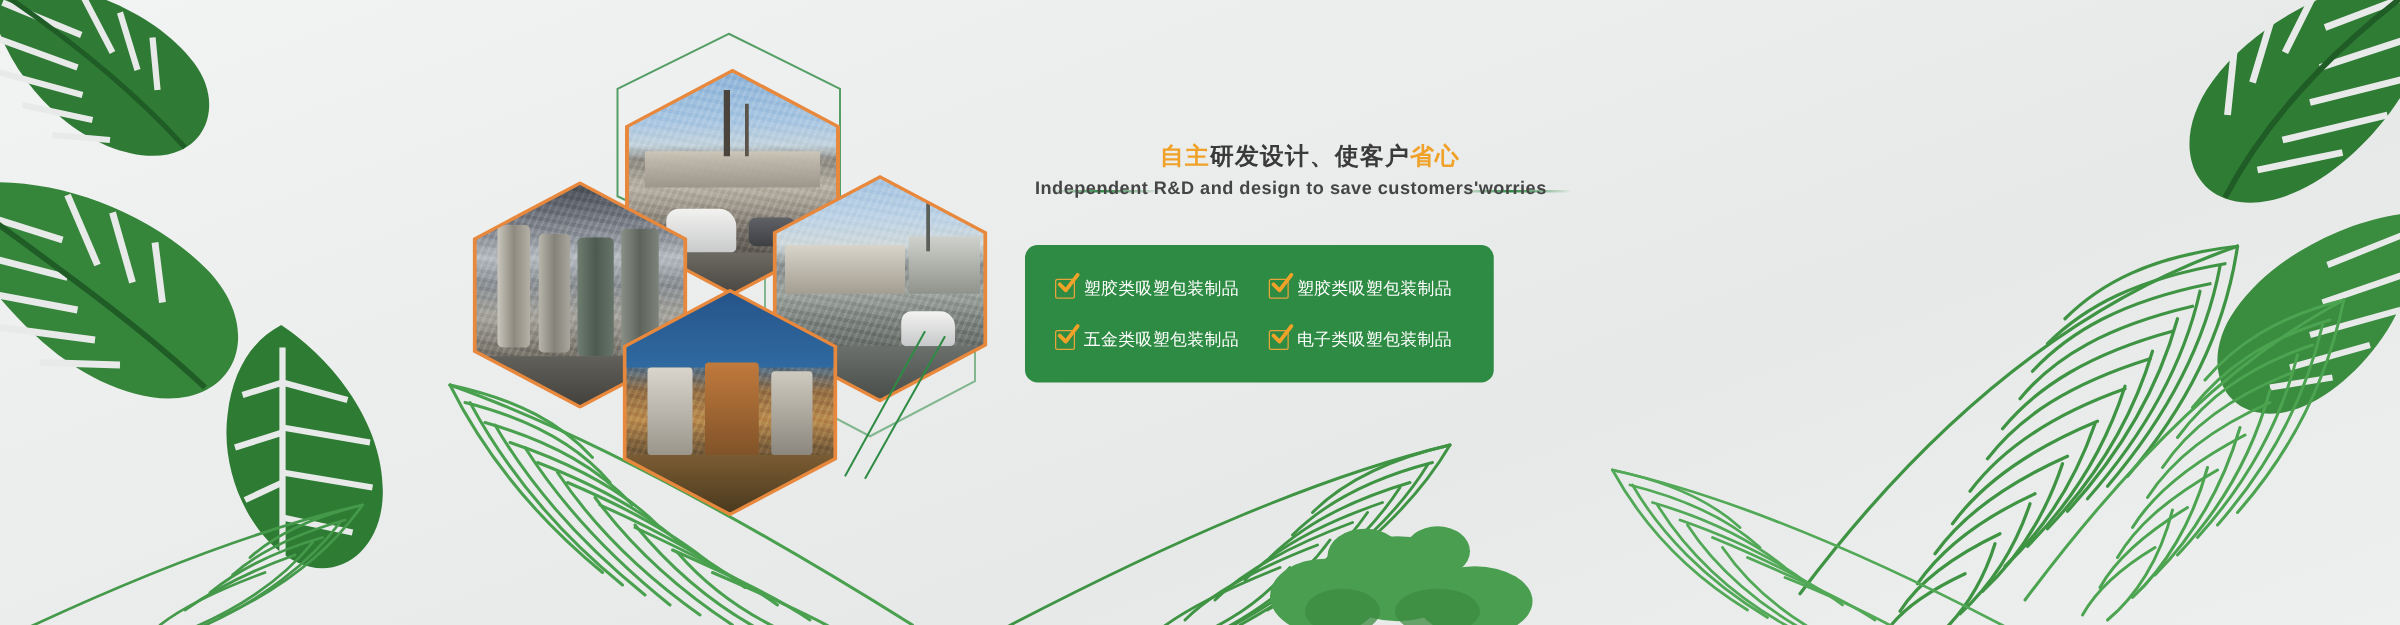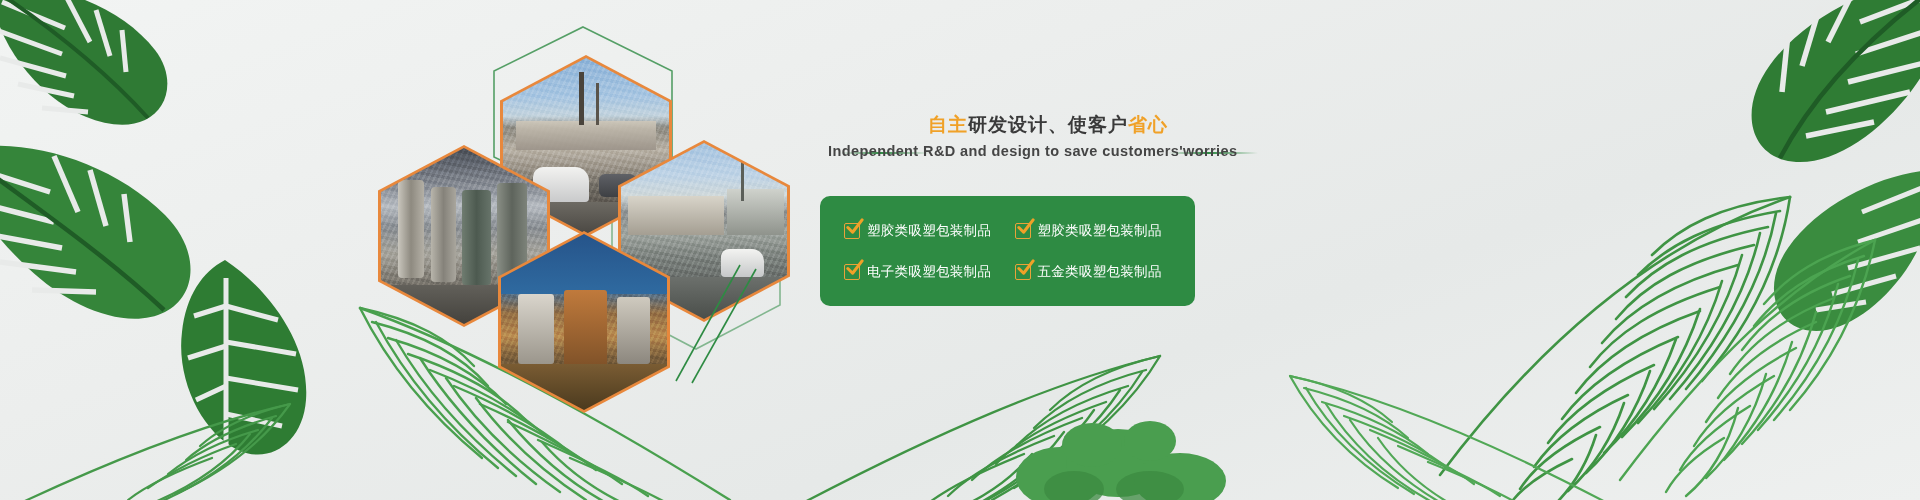--- a/index.html
+++ b/index.html
@@ -437,28 +437,28 @@
       <span class="label">塑胶类吸塑包装制品</span>
     </div>
 
     <div class="feature-item">
       <span class="chk">
         <span class="box"></span>
         <svg class="tick" viewBox="0 0 20 20">
             <path d="M3 10 L8 15 L18 2" fill="none" stroke="#f0a128" stroke-width="3.2" stroke-linecap="round" stroke-linejoin="round"></path>
           </svg>
       </span>
-      <span class="label">电子类吸塑包装制品</span>
+      <span class="label">五金类吸塑包装制品</span>
     </div>
 
     <div class="feature-item">
       <span class="chk">
         <span class="box"></span>
         <svg class="tick" viewBox="0 0 20 20">
             <path d="M3 10 L8 15 L18 2" fill="none" stroke="#f0a128" stroke-width="3.2" stroke-linecap="round" stroke-linejoin="round"></path>
           </svg>
       </span>
-      <span class="label">五金类吸塑包装制品</span>
+      <span class="label">电子类吸塑包装制品</span>
     </div>
 
   </div>
 
 </div>
 
 </body></html>

